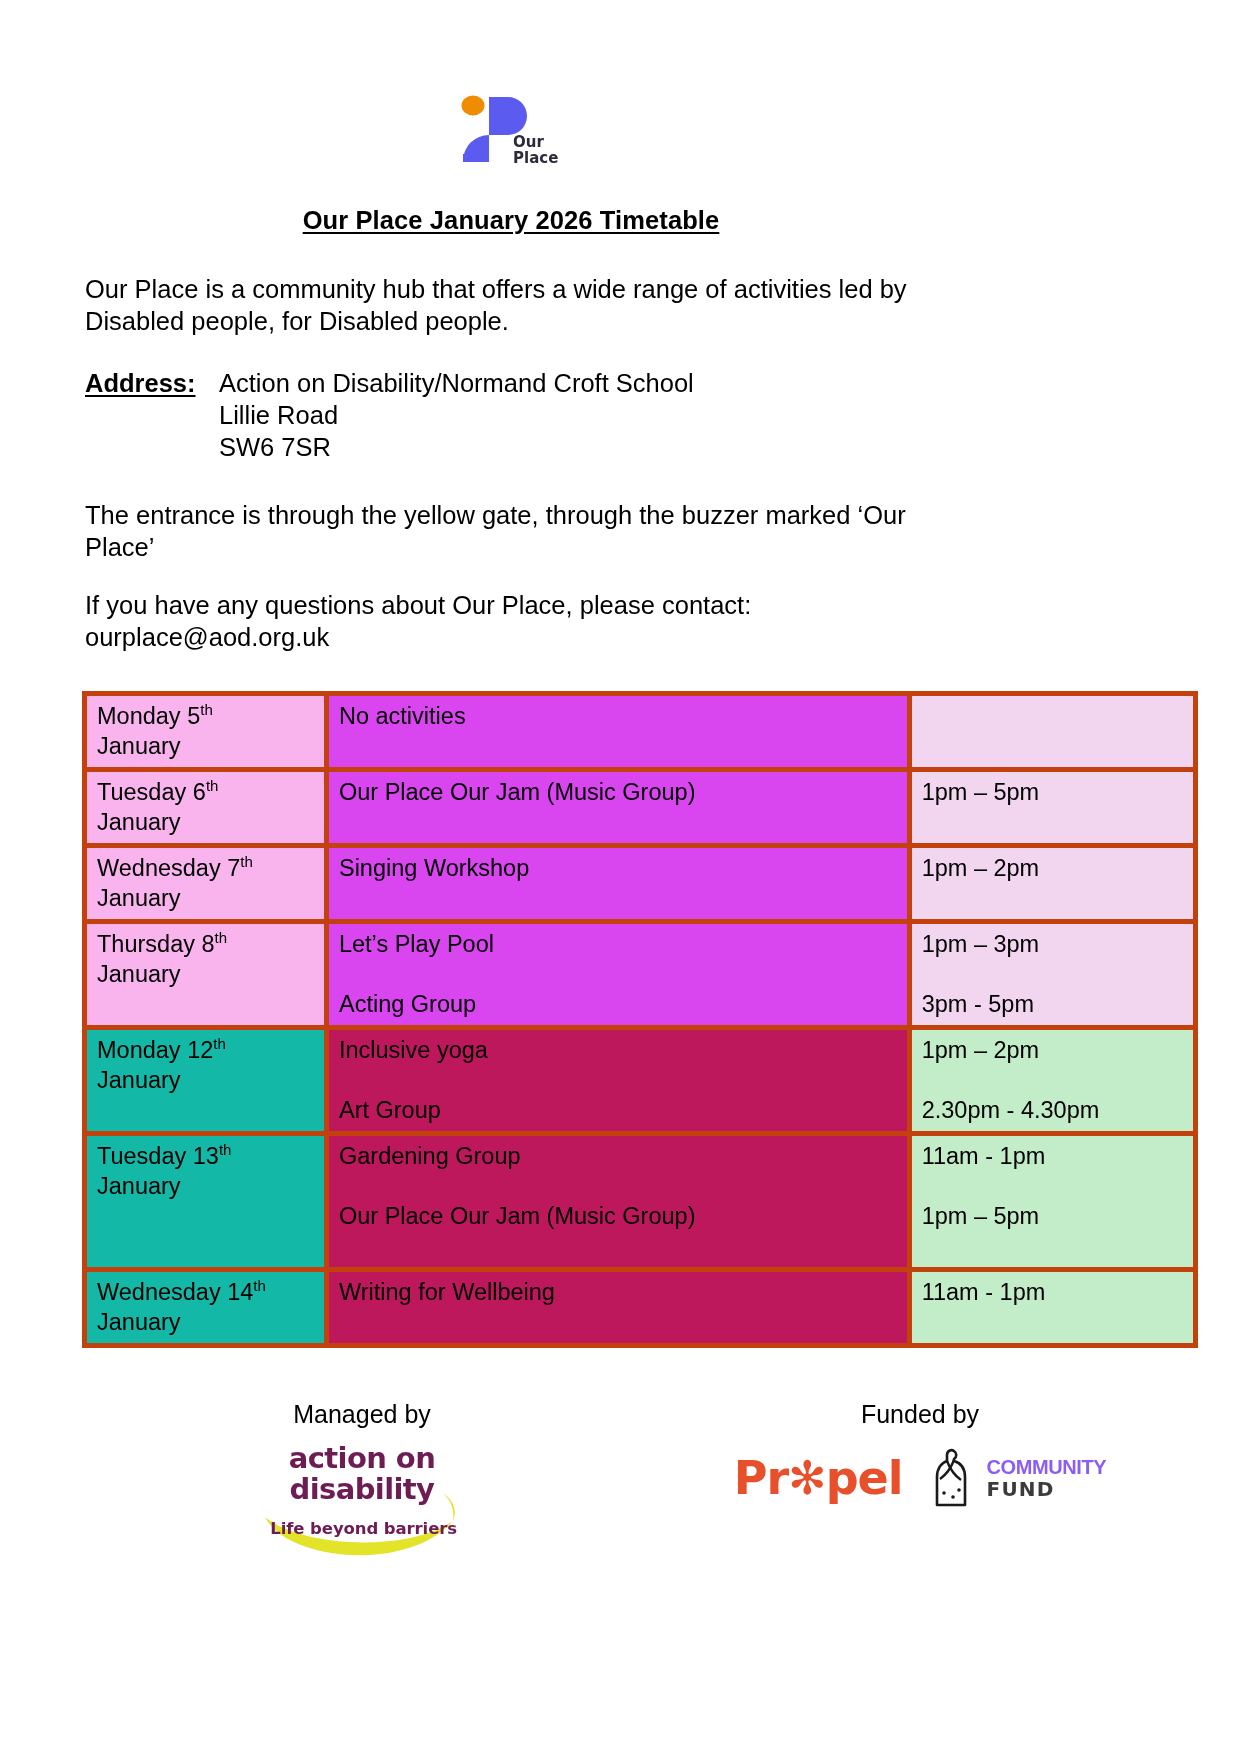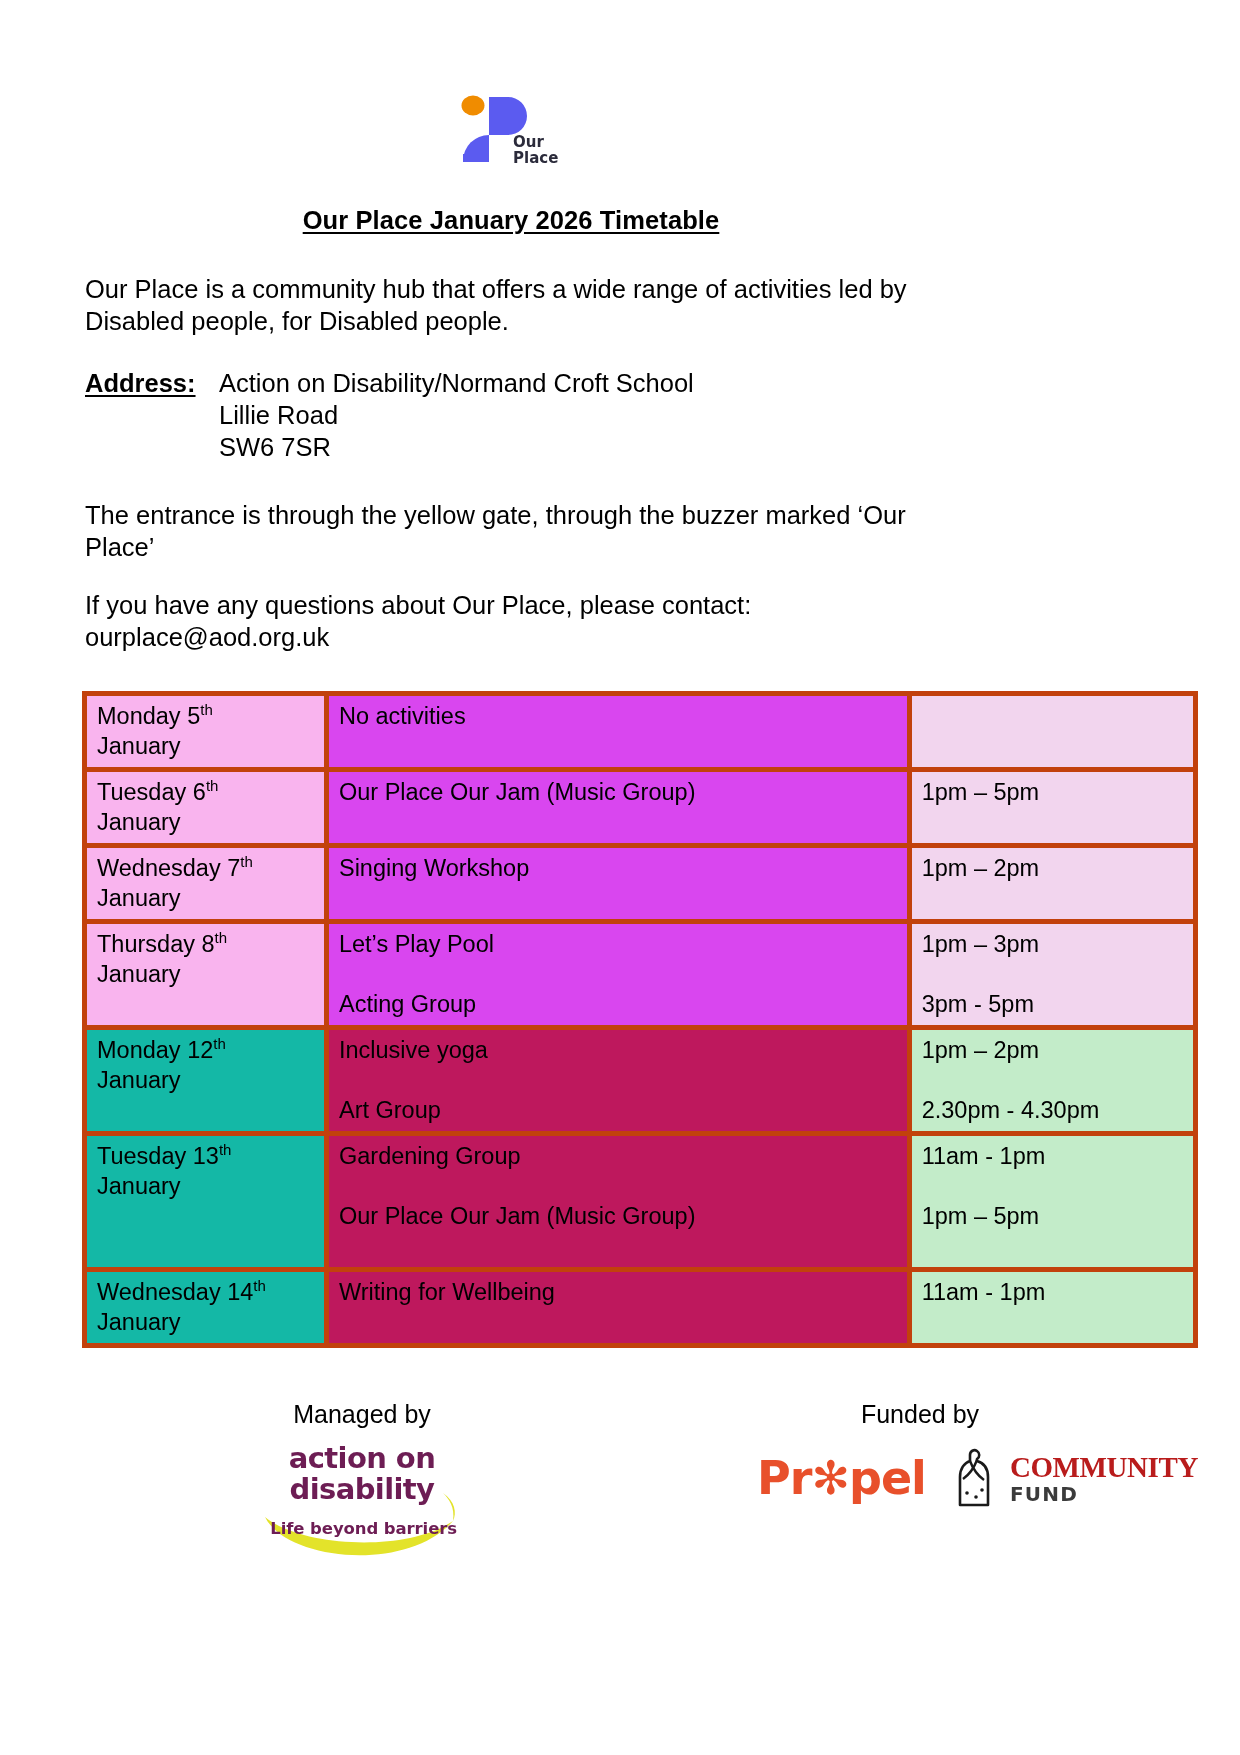--- a/index.html
+++ b/index.html
@@ -167,21 +167,21 @@
     color: #6d1d54;
     position: relative;
     z-index: 3;
     margin-top: 14px;
     letter-spacing: -0.1px;
     text-align: right;
   }
   .funders {
     display: flex;
     align-items: center;
-    justify-content: flex-end;
+    justify-content: center;
     gap: 20px;
     margin-top: 18px;
   }
   .propel-word {
     font-family: "DejaVu Sans", sans-serif;
     font-weight: bold;
     font-size: 46px;
     color: #e8502b;
     letter-spacing: -1px;
     line-height: 50px;
@@ -189,24 +189,24 @@
   .tnl-logo {
     display: flex;
     align-items: center;
     gap: 8px;
   }
   .cf-text {
     text-align: left;
     line-height: 1;
   }
   .cf-top {
-    font-family: Liberation Serif, serif;
-    font-weight: bold;
-    font-size: 29px;
-    color: #b91c1c;
+    font-family: Liberation Sans, sans-serif;
+    font-weight: bold;
+    font-size: 20px;
+    color: #8b5cf6;
     letter-spacing: -0.4px;
   }
   .cf-bot {
     font-family: "DejaVu Sans", sans-serif;
     font-weight: bold;
     font-size: 20px;
     color: #3b3b3b;
     letter-spacing: 1.2px;
     margin-top: 2px;
   }

